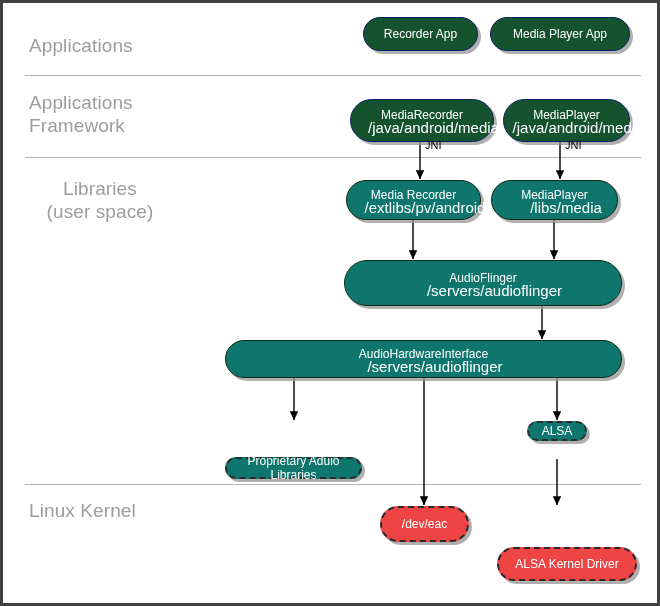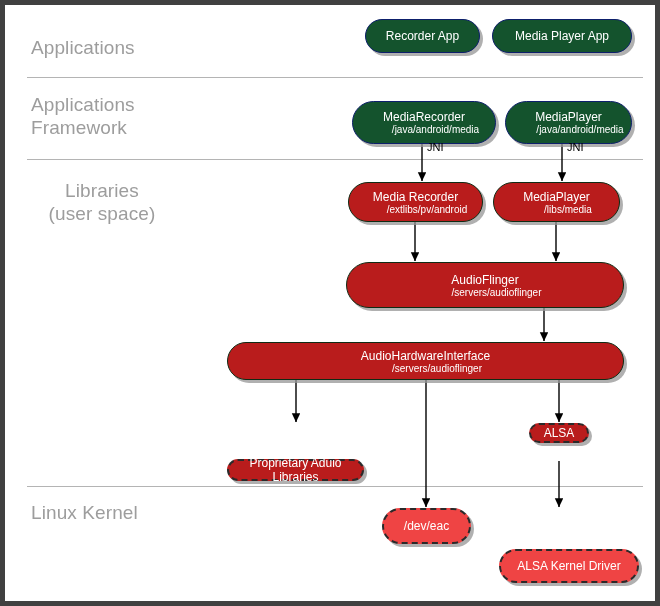--- a/index.html
+++ b/index.html
@@ -5,21 +5,21 @@
   html, body {
     margin: 0;
     padding: 0;
     background: #ffffff;
   }
   #canvas {
     position: relative;
     width: 660px;
     height: 606px;
     background: #ffffff;
-    border: 5px solid #404040;
+    border: 3px solid #404040;
     box-sizing: border-box;
     font-family: "Liberation Sans", sans-serif;
     overflow: hidden;
   }
 
   
   .layer-label {
     position: absolute;
     color: #9d9d9d;
     font-size: 19px;
@@ -58,33 +58,33 @@
     border-radius: 999px;
     box-shadow: 3px 3px 0 0 rgba(150,150,150,0.75);
     z-index: 3;
   }
   .node .t1 {
     font-size: 12px;
     line-height: 14px;
     white-space: nowrap;
   }
   .node .t2 {
-    font-size: 10px;
+    font-size: 15px;
     line-height: 11px;
     white-space: nowrap;
     margin-left: 23px;
   }
   .node.two-line .t1 { margin-bottom: 0px; }
 
   .node.blue {
     background: #14532d;
     border: 1px solid #0d1f6b;
   }
   .node.green {
-    background: #b91c1c;
+    background: #0f766e;
     border: 1px solid #0f2b14;
   }
   .node.green.dashed {
     border: 2px dashed #2a2a2a;
   }
   .node.red {
     background: #ef4444;
     border: 2px dashed #2a2a2a;
   }
 

